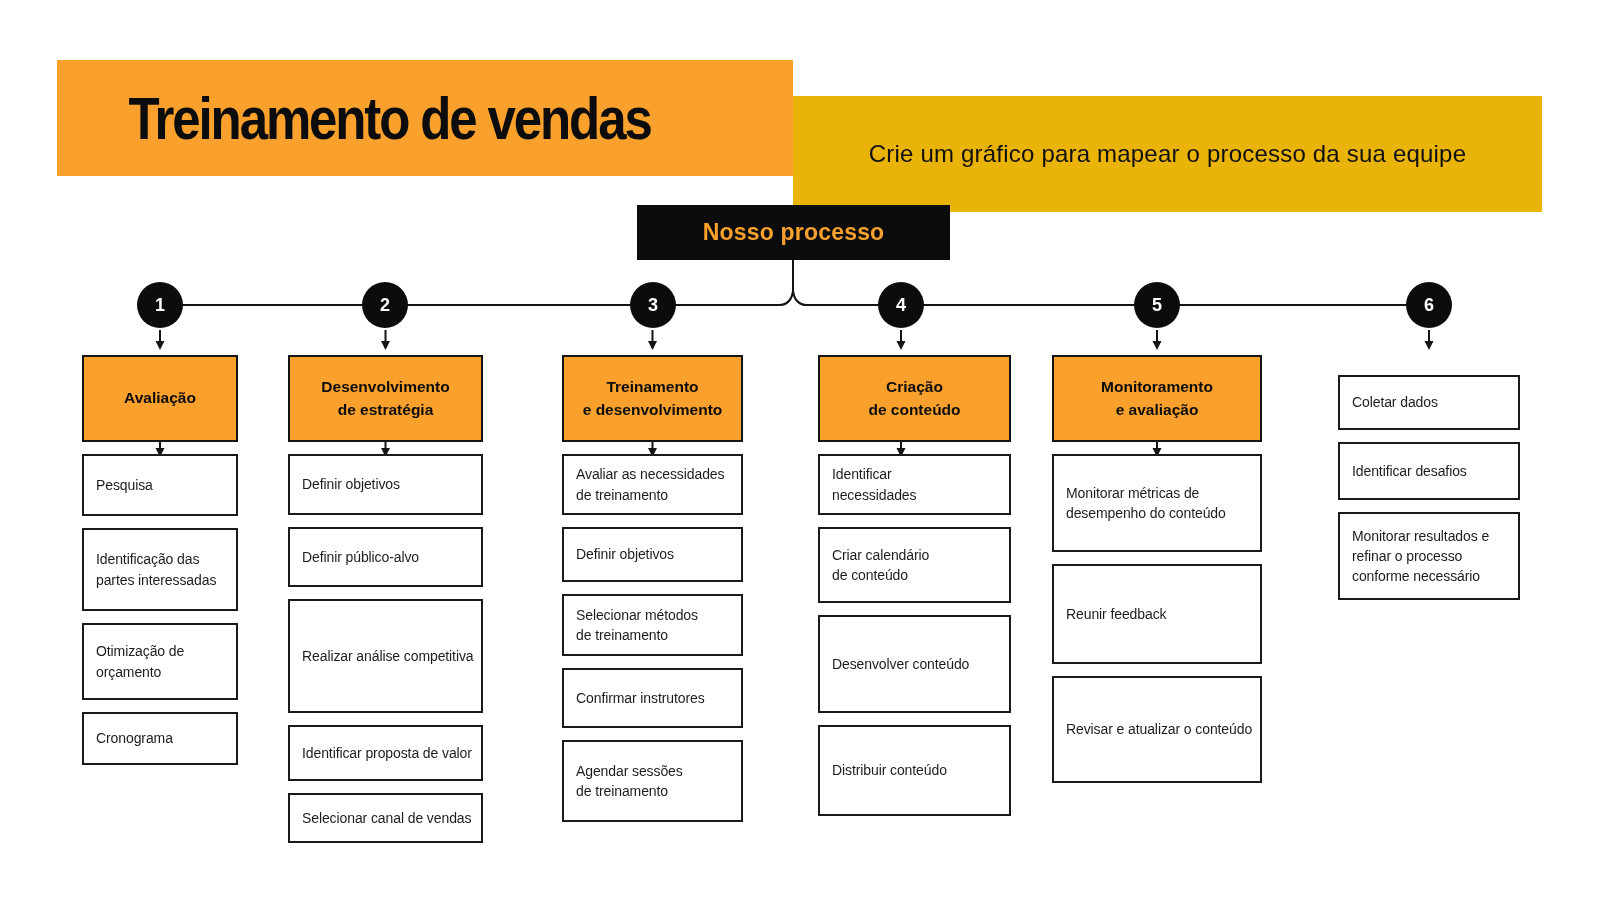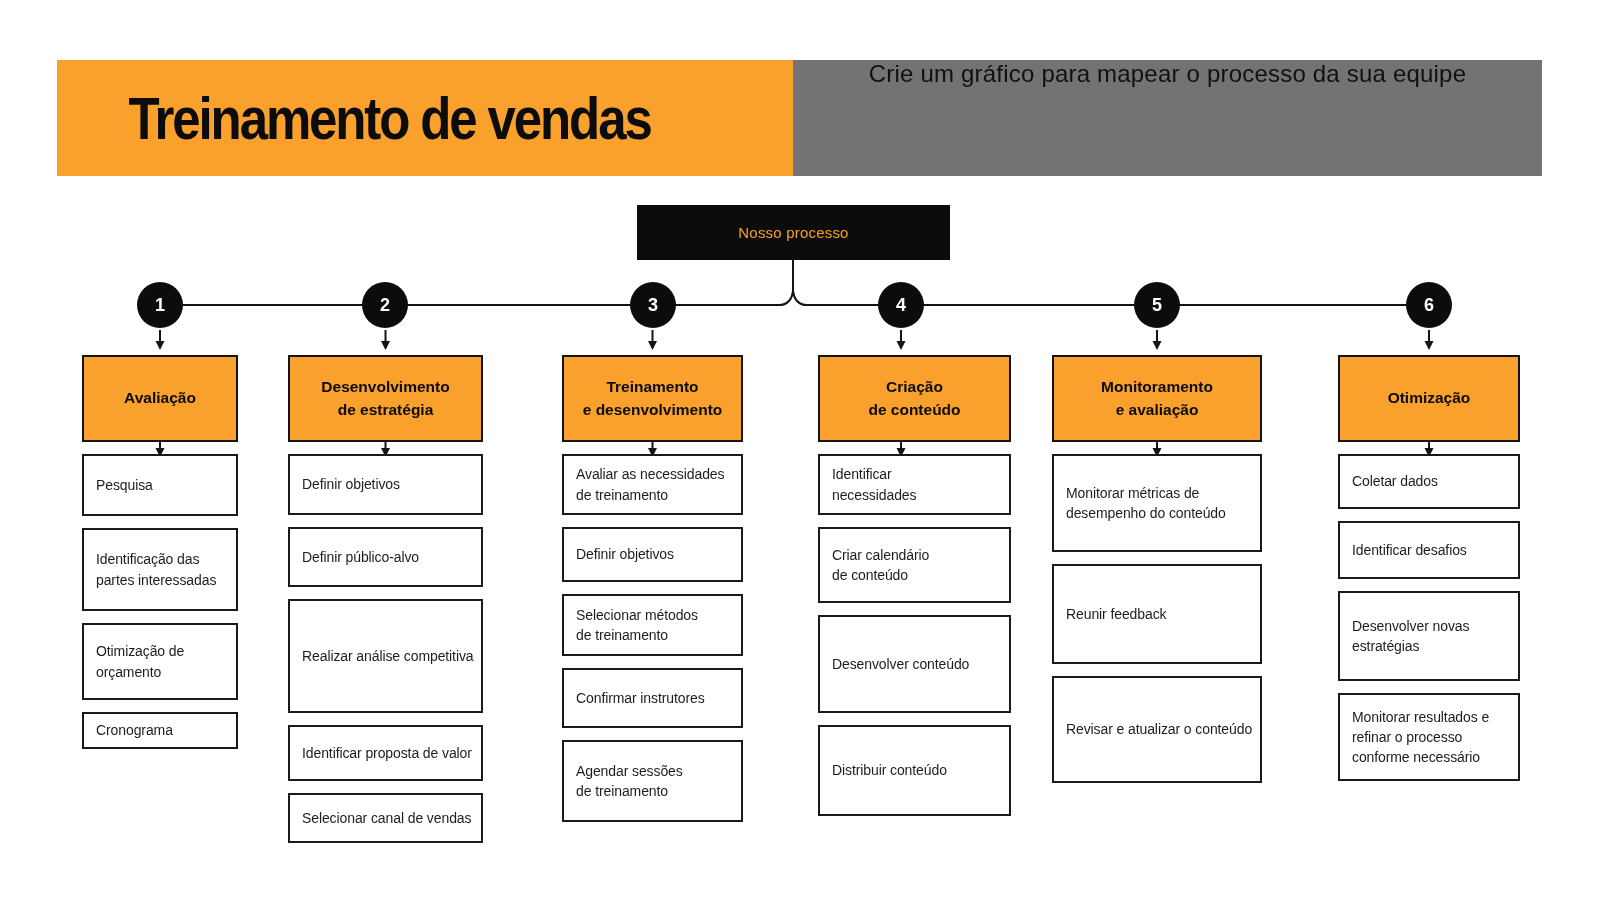--- a/index.html
+++ b/index.html
@@ -2,32 +2,32 @@
 <html><head>
 <meta charset="utf-8">
 <style>
   html,body{margin:0;padding:0;background:#ffffff;}
   .canvas{position:relative;width:1600px;height:900px;background:#ffffff;overflow:hidden;
           font-family:"Liberation Sans", sans-serif;color:#141414;border-radius:27px;}
 
   
   .band{position:absolute;left:57px;top:60px;width:1485px;height:116px;display:flex;}
   .band-orange{width:736px;height:100%;background:#F9A12C;display:flex;align-items:center;}
-  .band-gray{flex:1;height:100%;background:#737373;display:flex;align-items:flex-start;justify-content:center;}
+  .band-gray{flex:1;height:100%;background:#eab308;display:flex;align-items:center;justify-content:center;margin-top:36px;}
   .title{font-size:60px;font-weight:800;letter-spacing:-2.5px;color:#0C0C0C;margin:0;
          padding-left:84px;transform:scaleX(0.85);transform-origin:left center;white-space:nowrap;}
   .subtitle{font-size:24px;font-weight:400;color:#111;margin:0;letter-spacing:0.2px;}
 
   
   svg.connectors{position:absolute;left:0;top:0;width:1600px;height:900px;pointer-events:none;}
 
   
   .root-box{position:absolute;left:637px;top:205px;width:313px;height:55px;background:#0C0C0C;
             display:flex;align-items:center;justify-content:center;}
-  .root-box span{color:#F9A12C;font-weight:400;font-size:15px;letter-spacing:0.2px;}
+  .root-box span{color:#F9A12C;font-weight:700;font-size:23px;letter-spacing:0.2px;}
 
   
   .circle{position:absolute;top:282px;width:46px;height:46px;border-radius:50%;background:#0C0C0C;
           display:flex;align-items:center;justify-content:center;z-index:3;}
   .circle span{color:#ffffff;font-weight:700;font-size:18px;}
 
   
   .col{position:absolute;top:355px;display:flex;flex-direction:column;}
   .cat{height:87px;background:#F9A12C;border:2.5px solid #141414;box-sizing:border-box;
        display:flex;align-items:center;justify-content:center;text-align:center;}
@@ -110,21 +110,21 @@
         <span>Pesquisa</span>
       </div>
     <div class="item" style="height:83px">
         <span>Identificação das
 partes interessadas</span>
       </div>
     <div class="item" style="height:77px">
         <span>Otimização de
 orçamento</span>
       </div>
-    <div class="item" style="height:37px">
+    <div class="item" style="height:53px">
         <span>Cronograma</span>
       </div>
   </div>
 
   <div class="col" style="left:288px;width:195px">
     <div class="cat">
         <span>Desenvolvimento
 de estratégia</span>
       </div>
     <div class="item" style="height:61px">
@@ -201,32 +201,25 @@
       </div>
     <div class="item" style="height:100px">
         <span>Reunir feedback</span>
       </div>
     <div class="item" style="height:107px">
         <span>Revisar e atualizar o conteúdo</span>
       </div>
   </div>
 
   <div class="col" style="left:1338px;width:182px">
-    <div class="cat">
-        <span>Otimização</span>
-      </div>
     <div class="item" style="height:55px">
         <span>Coletar dados</span>
       </div>
     <div class="item" style="height:58px">
         <span>Identificar desafios</span>
-      </div>
-    <div class="item" style="height:90px">
-        <span>Desenvolver novas
-estratégias</span>
       </div>
     <div class="item" style="height:88px">
         <span>Monitorar resultados e
 refinar o processo
 conforme necessário</span>
       </div>
   </div>
 
 </div>
 

